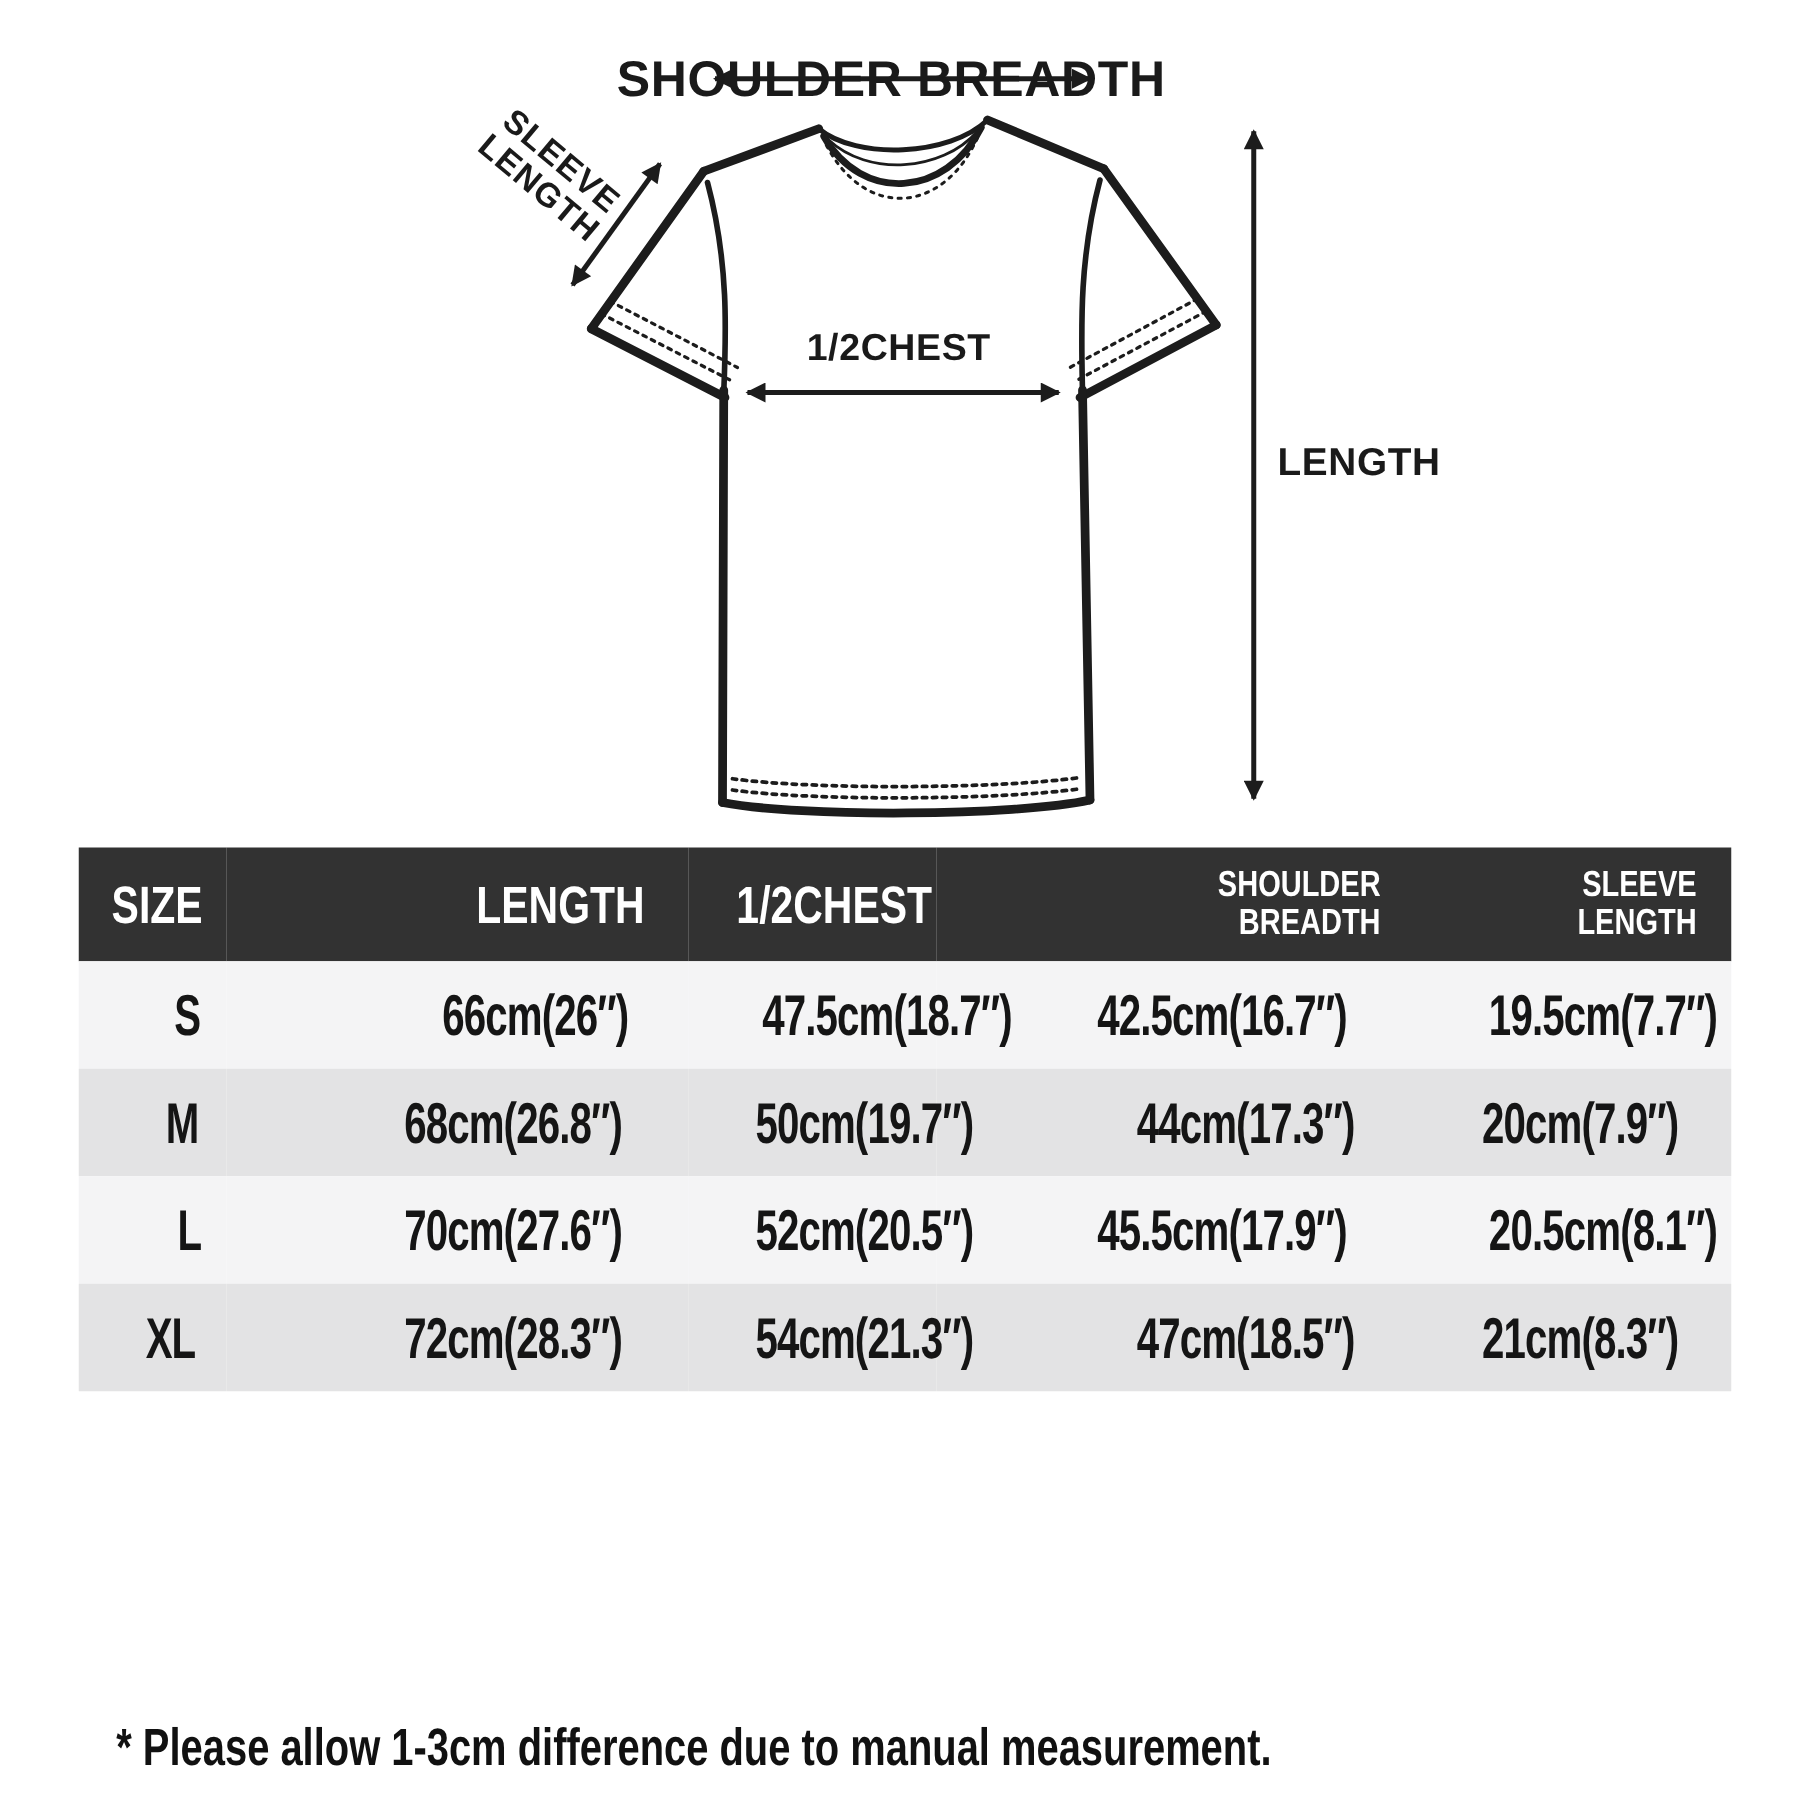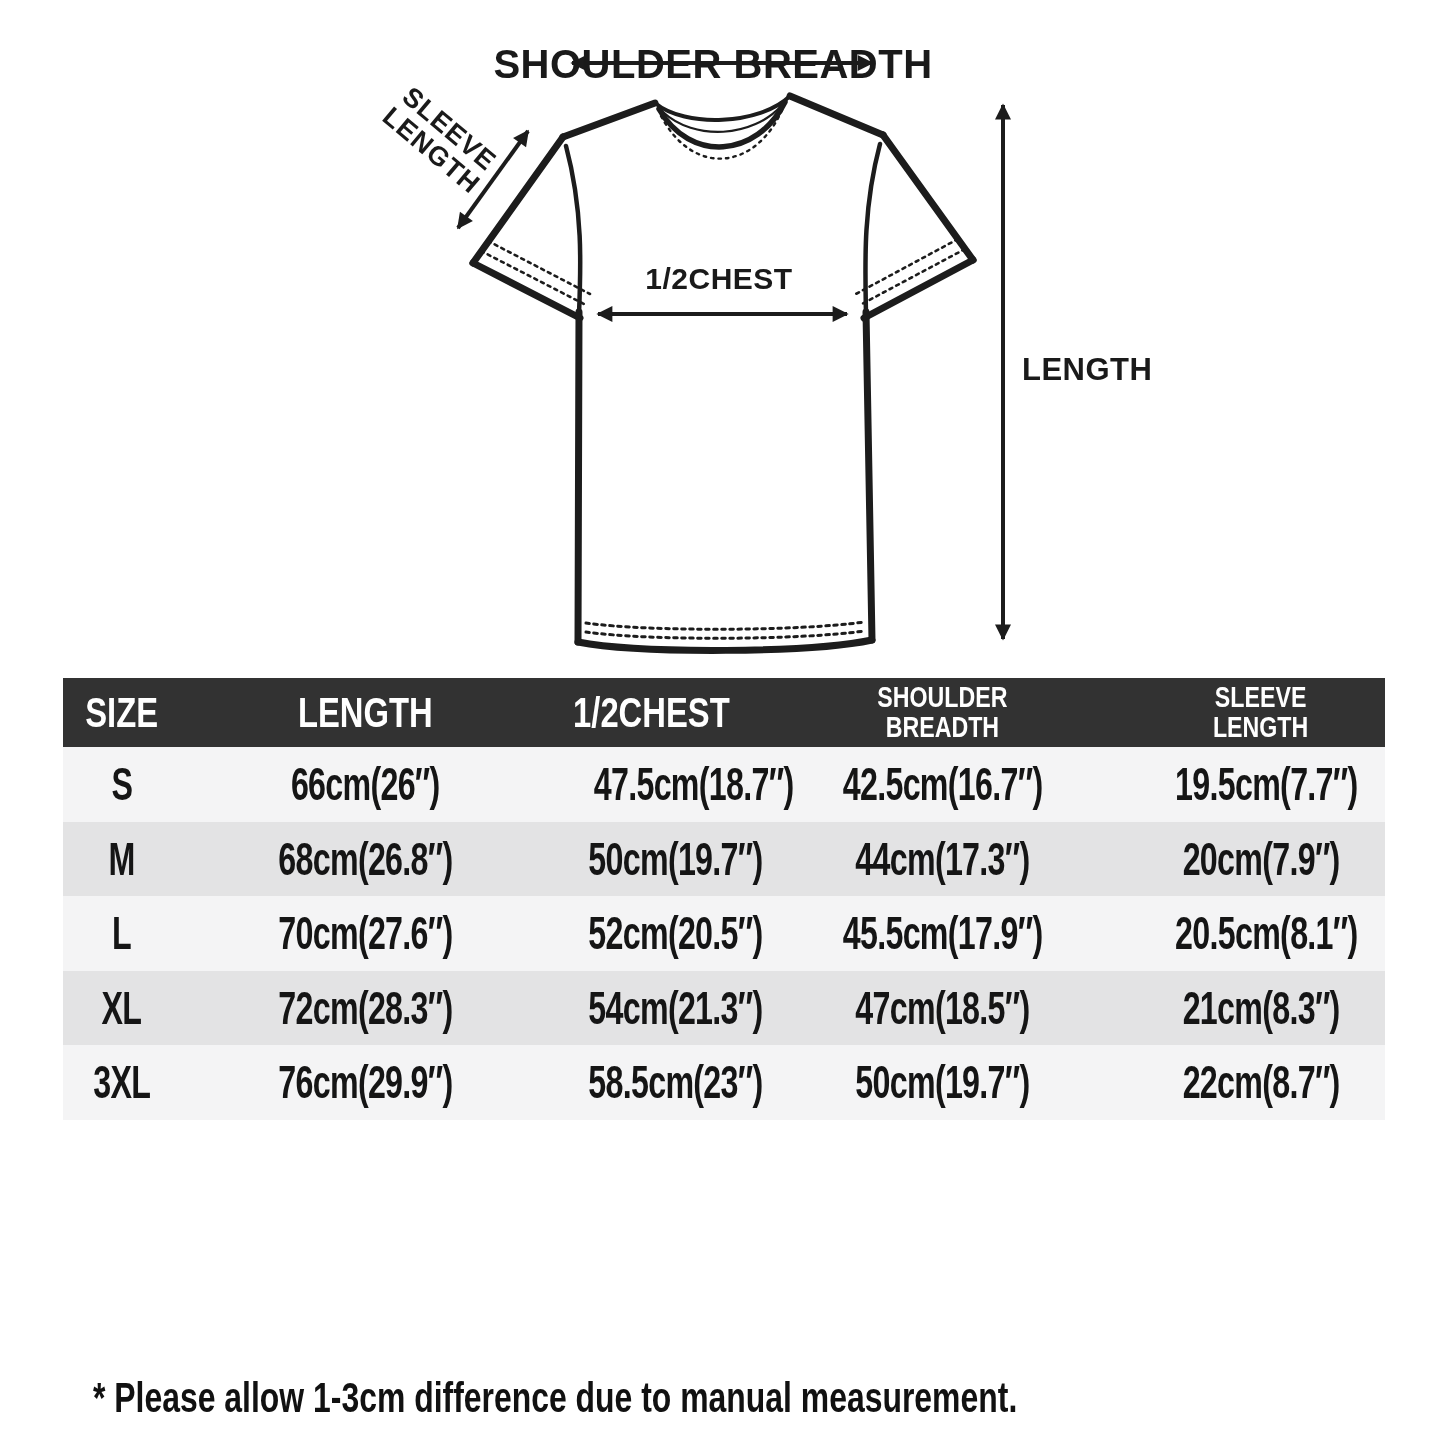--- a/index.html
+++ b/index.html
@@ -21,21 +21,21 @@
   .lbl-sleeve{
     left:440px;top:140px;transform:translate(-50%,-50%) rotate(40deg);
     font-size:27px;line-height:1.02;letter-spacing:1px;text-align:center;
   }
   
   table.sizechart{
     position:absolute;left:63px;top:678px;width:1322px;
     border-collapse:collapse;table-layout:fixed;
   }
   table.sizechart th,table.sizechart td{
-    padding:0;text-align:center;vertical-align:middle;border:0;
+    padding:16px;text-align:right;vertical-align:middle;border:0;
   }
   table.sizechart thead tr{height:69px;background:#323232;}
   table.sizechart tbody tr{height:74.5px;}
   table.sizechart tbody tr:nth-child(odd){background:#f4f4f5;}
   table.sizechart tbody tr:nth-child(even){background:#e3e3e4;}
   .cnd{
     display:inline-block;transform:scaleX(0.70);white-space:nowrap;
     font-weight:bold;font-size:46px;letter-spacing:-1px;color:#151515;
   }
   .hd1{
@@ -159,25 +159,18 @@
       <td><span class="cnd">45.5cm(17.9″)</span></td>
       <td><span class="cnd">20.5cm(8.1″)</span></td>
     </tr>
     <tr>
       <td><span class="cnd">XL</span></td>
       <td><span class="cnd">72cm(28.3″)</span></td>
       <td><span class="cnd">54cm(21.3″)</span></td>
       <td><span class="cnd">47cm(18.5″)</span></td>
       <td><span class="cnd">21cm(8.3″)</span></td>
     </tr>
-    <tr>
-      <td><span class="cnd">3XL</span></td>
-      <td><span class="cnd">76cm(29.9″)</span></td>
-      <td><span class="cnd">58.5cm(23″)</span></td>
-      <td><span class="cnd">50cm(19.7″)</span></td>
-      <td><span class="cnd">22cm(8.7″)</span></td>
-    </tr>
   </tbody>
 </table>
 
 <div class="footnote">
   <span>* Please allow 1-3cm difference due to manual measurement.</span>
 </div>
 
 </body></html>

